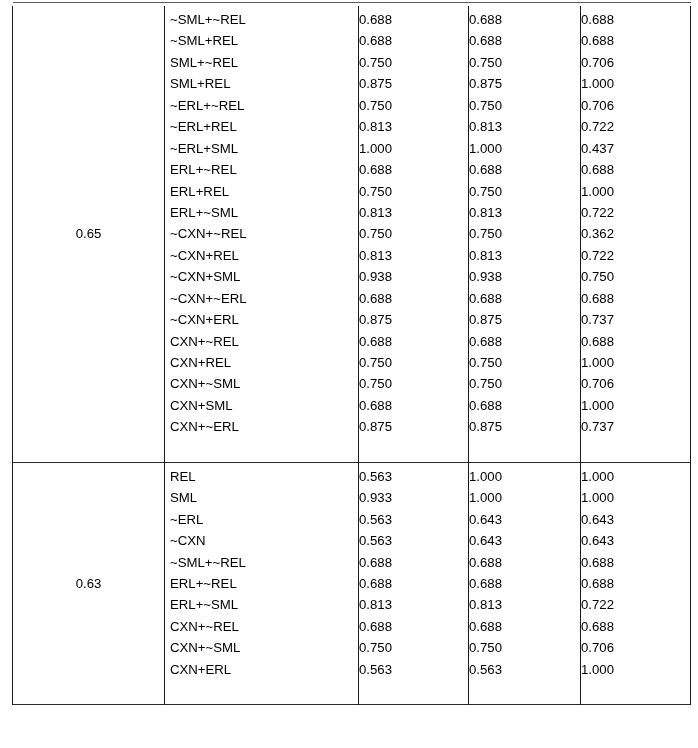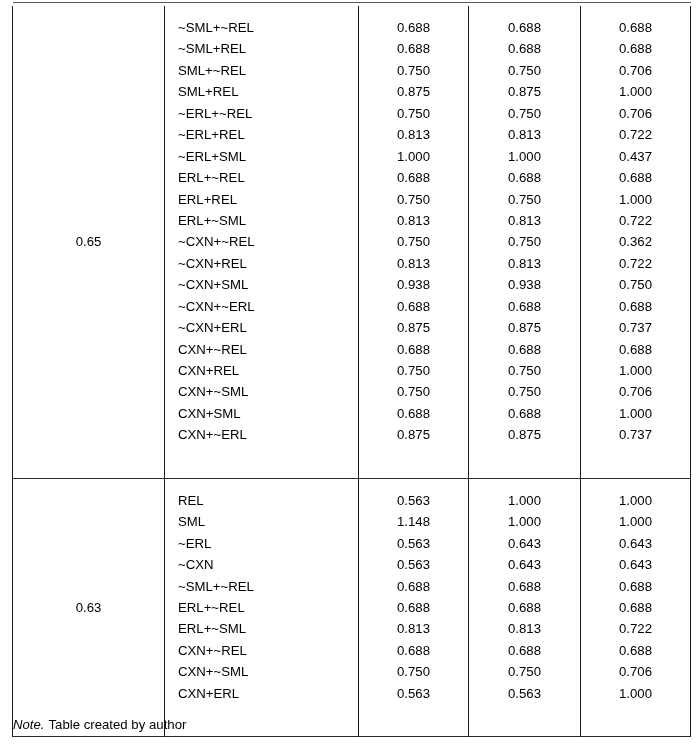--- a/index.html
+++ b/index.html
@@ -64,39 +64,39 @@
   td.cond {
     border-left: 1.6px solid #1a1a1a;
     vertical-align: top;
     text-align: left;
     padding: 0 0 0 5px;
   }
 
   td.num {
     border-left: 1.6px solid #1a1a1a;
     vertical-align: top;
-    text-align: center;
+    text-align: left;
     padding: 0;
   }
 
   td.num.last {
     border-right: 1.6px solid #1a1a1a;
   }
 
   
   tr.block-rule td {
     border-top: 1.6px solid #2b2b2b;
     height: 0;
     padding: 0;
     font-size: 0;
     line-height: 0;
   }
 
   
-  .lines { margin: 8px; padding: 0; }
+  .lines { margin: 0; padding: 0; }
   .lines .ln {
     height: 21.45px;
     line-height: 21.45px;
     white-space: nowrap;
     overflow: hidden;
   }
   .pad-top { height: 3px; }
   .pad-bot { height: 24px; }
 
   .thresh-val {
@@ -272,21 +272,21 @@
                 <div class="ln">CXN+~REL</div>
                 <div class="ln">CXN+~SML</div>
                 <div class="ln">CXN+ERL</div>
                 <div class="pad-bot"></div>
               </div>
             </td>
             <td class="num">
               <div class="lines">
                 <div class="pad-top"></div>
                 <div class="ln">0.563</div>
-                <div class="ln">1.148</div>
+                <div class="ln">0.933</div>
                 <div class="ln">0.563</div>
                 <div class="ln">0.563</div>
                 <div class="ln">0.688</div>
                 <div class="ln">0.688</div>
                 <div class="ln">0.813</div>
                 <div class="ln">0.688</div>
                 <div class="ln">0.750</div>
                 <div class="ln">0.563</div>
                 <div class="pad-bot"></div>
               </div>
@@ -328,17 +328,14 @@
             <td></td>
             <td></td>
             <td></td>
             <td></td>
             <td></td>
           </tr>
         </tbody>
     </table>
   </div>
 
-  <div class="note">
-    <span class="it">Note.</span><span class="sp"></span><span>Table created by author</span>
-  </div>
 
 </div>
 
 </body></html>

